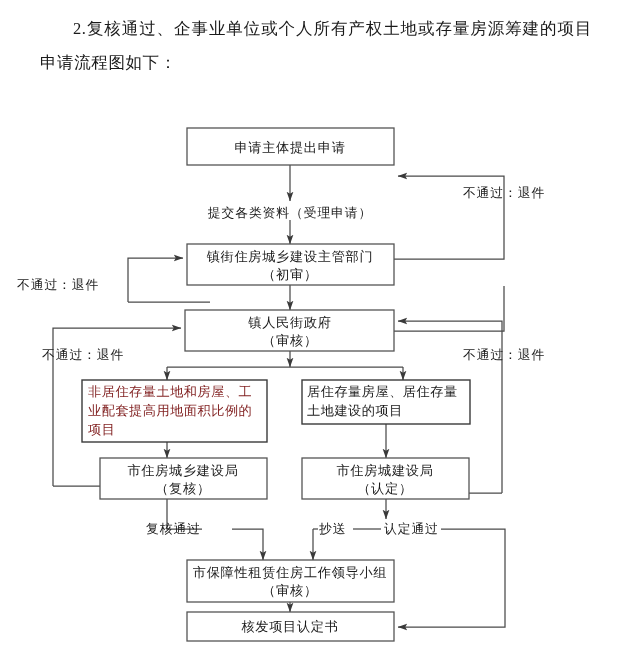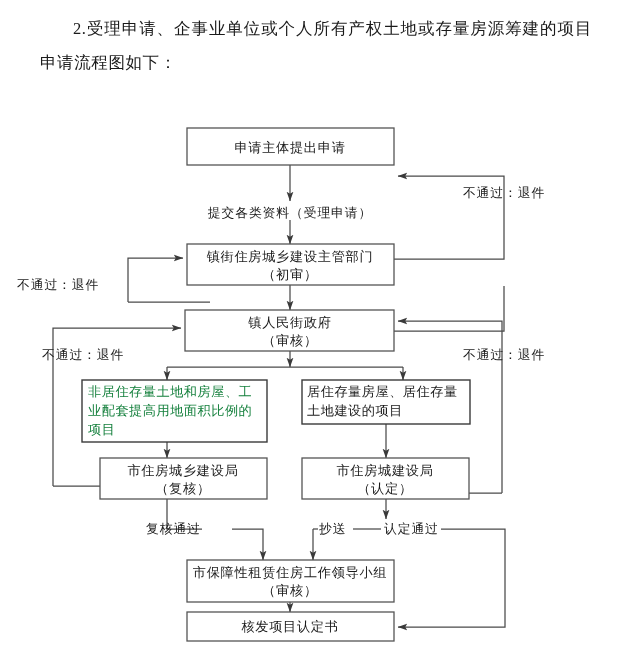--- a/index.html
+++ b/index.html
@@ -66,21 +66,21 @@
     font-size: 12.8px;
     fill: #1a1a1a;
     letter-spacing: 0.9px;
   }
 </style>
 </head>
 <body>
 
 <div id="page">
 
-  <div class="para"><span class="indent"></span><span>2.</span><span>受理申请、企事业单位或个人所有产权土地或存量房源筹建的项目申请流程图如下：</span></div>
+  <div class="para"><span class="indent"></span><span>2.</span><span>复核通过、企事业单位或个人所有产权土地或存量房源筹建的项目申请流程图如下：</span></div>
 
   <svg id="flow" width="627" height="554" viewBox="0 0 627 554">
     <defs>
       <marker id="ah" markerWidth="9" markerHeight="9" refX="7.4" refY="3.1" orient="auto" markerUnits="strokeWidth">
         <path d="M0,0.4 L7.6,3.1 L0,5.8 L1.6,3.1 Z" fill="#3a3a3a"></path>
       </marker>
     </defs>
 
     <g>
 
@@ -140,21 +140,21 @@
 
       <g>
         <rect class="nodebox" x="185" y="202" width="209" height="41"></rect>
         <text class="nd" x="290" y="219" text-anchor="middle">镇人民街政府</text>
         <text class="nd" x="290" y="237" text-anchor="middle">（审核）</text>
       </g>
 
       <g>
         <rect class="nodebox-dark" x="82" y="272" width="185" height="62"></rect>
         <foreignObject x="88" y="274" width="175" height="60">
-          <div xmlns="http://www.w3.org/1999/xhtml" style="font-family:'Liberation Serif','DejaVu Serif',serif;font-size:13.2px;line-height:19px;color:#15803d;letter-spacing:0.5px;">非居住存量土地和房屋、工业配套提高用地面积比例的项目</div>
+          <div xmlns="http://www.w3.org/1999/xhtml" style="font-family:'Liberation Serif','DejaVu Serif',serif;font-size:13.2px;line-height:19px;color:#7f1d1d;letter-spacing:0.5px;">非居住存量土地和房屋、工业配套提高用地面积比例的项目</div>
         </foreignObject>
       </g>
 
       <g>
         <rect class="nodebox-dark" x="302" y="272" width="168" height="44"></rect>
         <foreignObject x="307" y="274" width="162" height="44">
           <div xmlns="http://www.w3.org/1999/xhtml" style="font-family:Liberation Serif, serif;font-size:13.2px;line-height:19px;color:#1a1a1a;letter-spacing:0.5px;">居住存量房屋、居住存量土地建设的项目</div>
         </foreignObject>
       </g>
 

